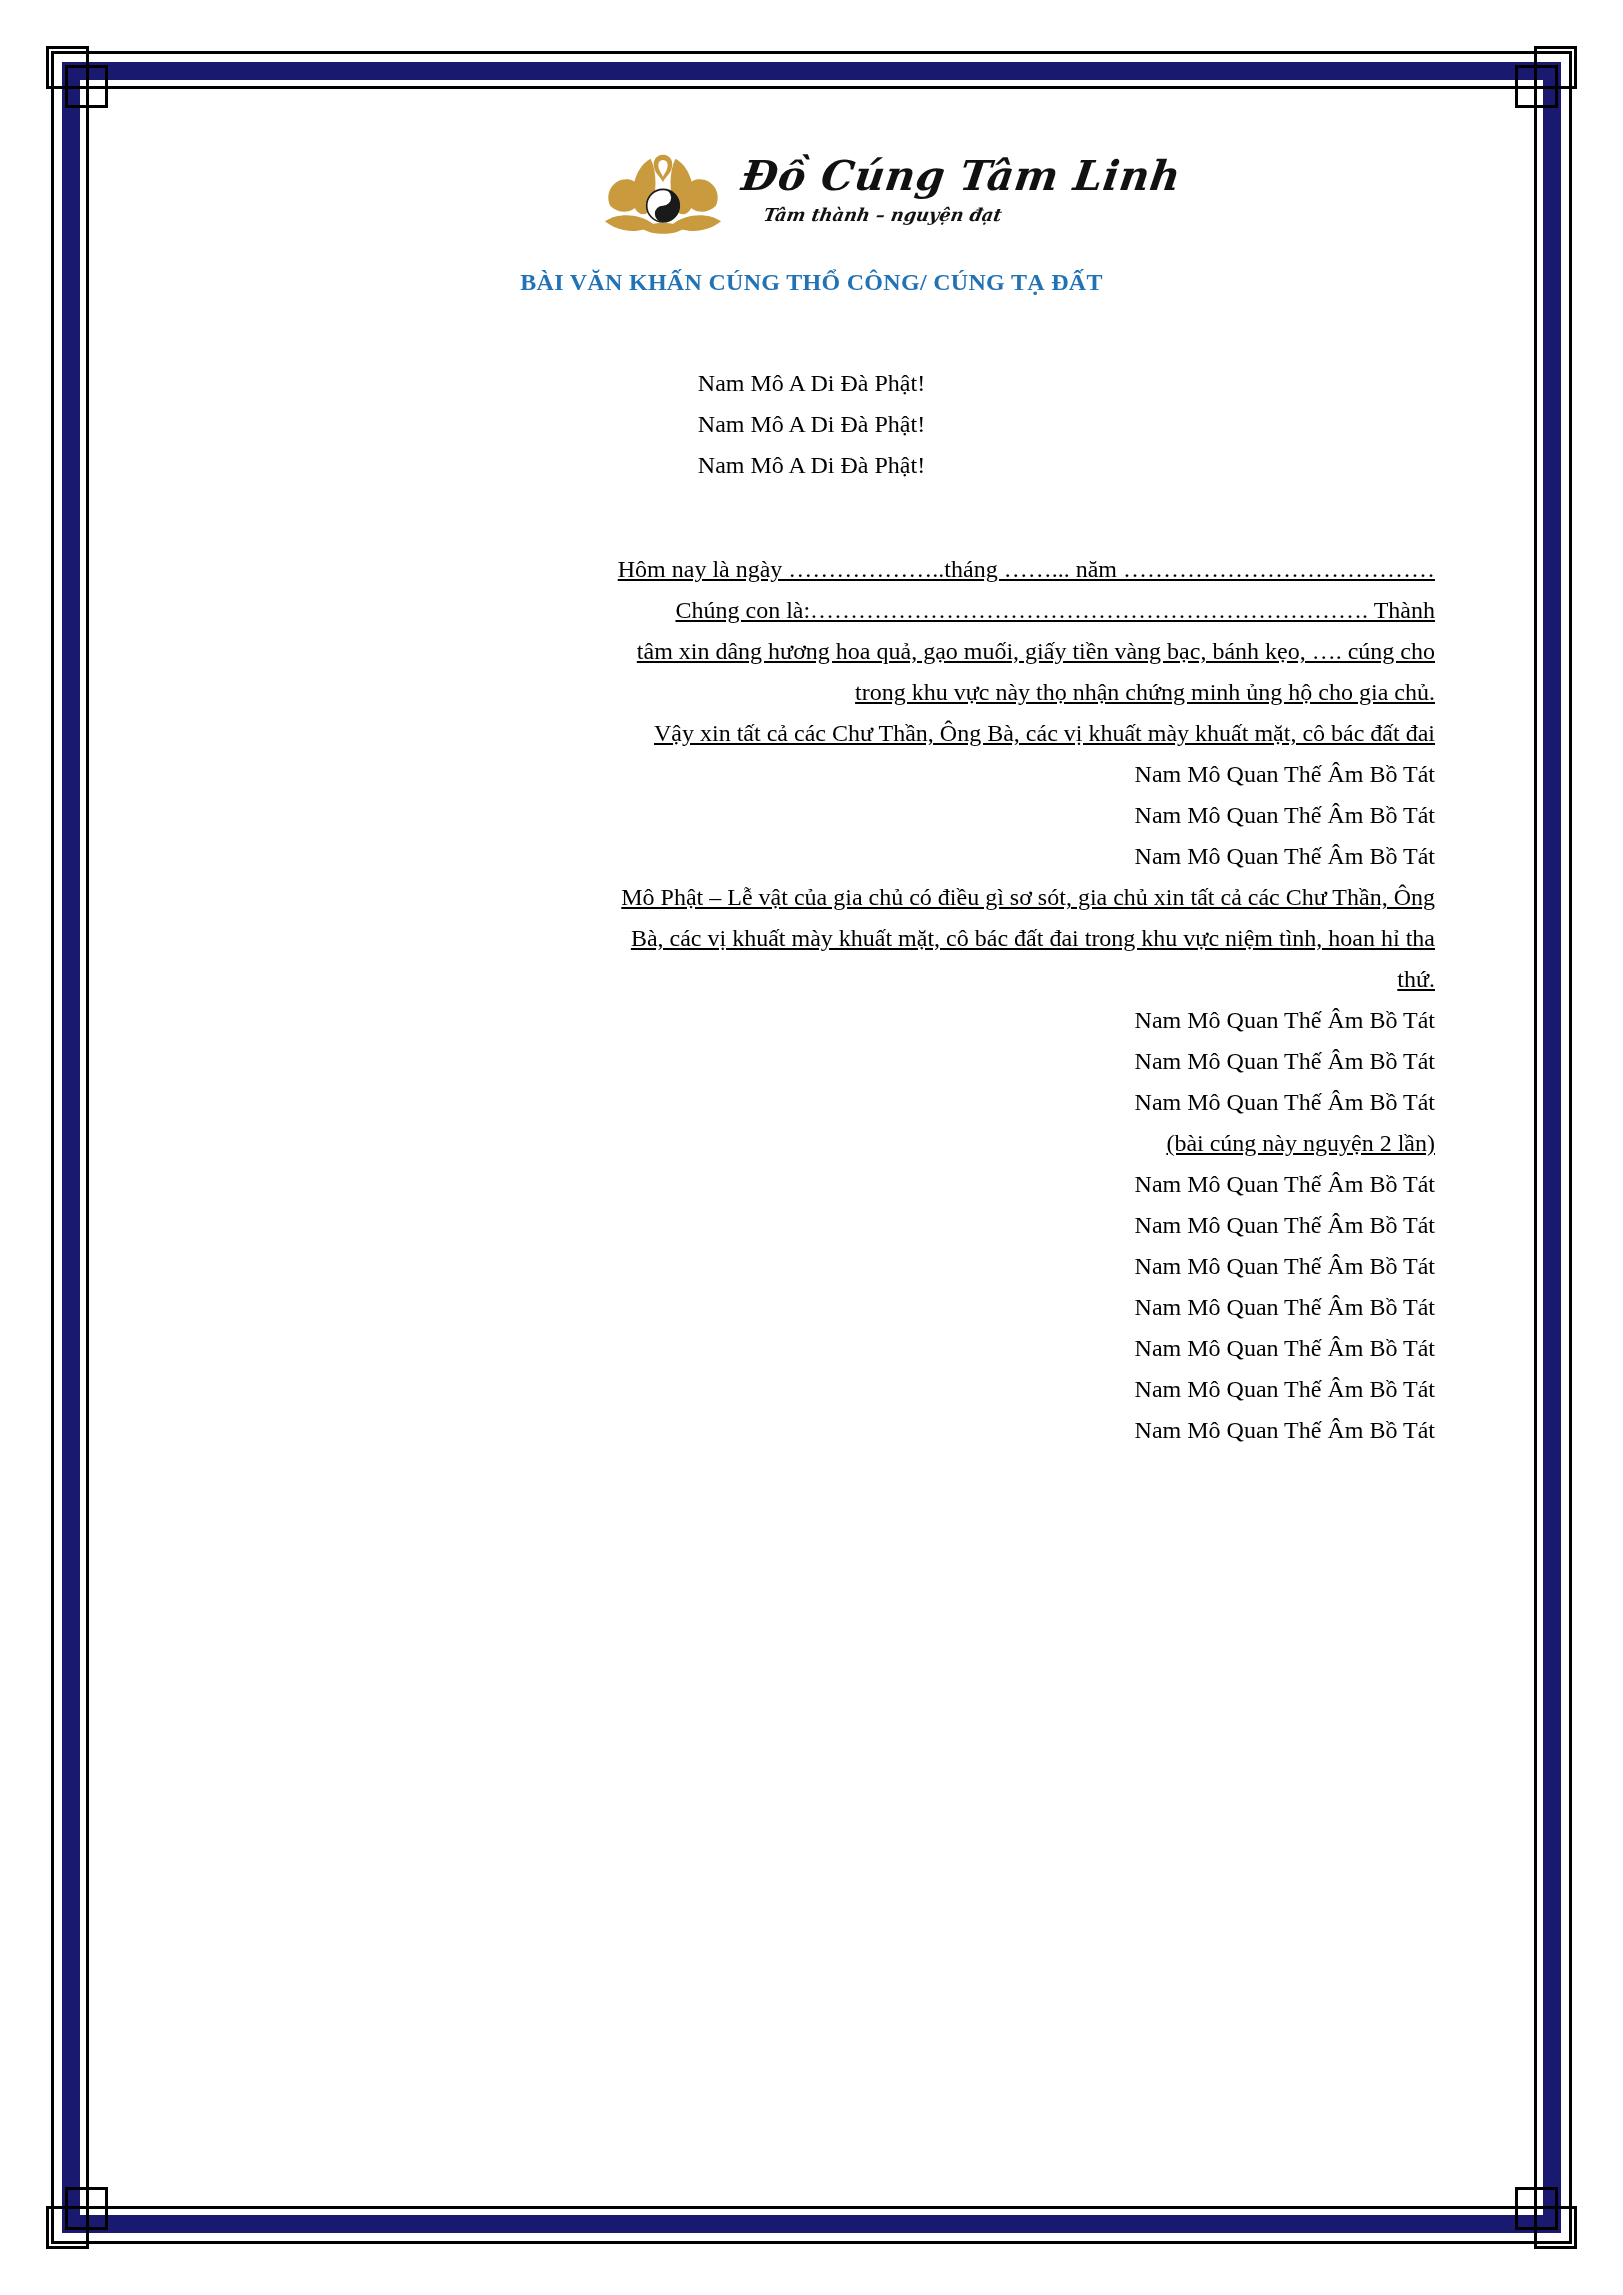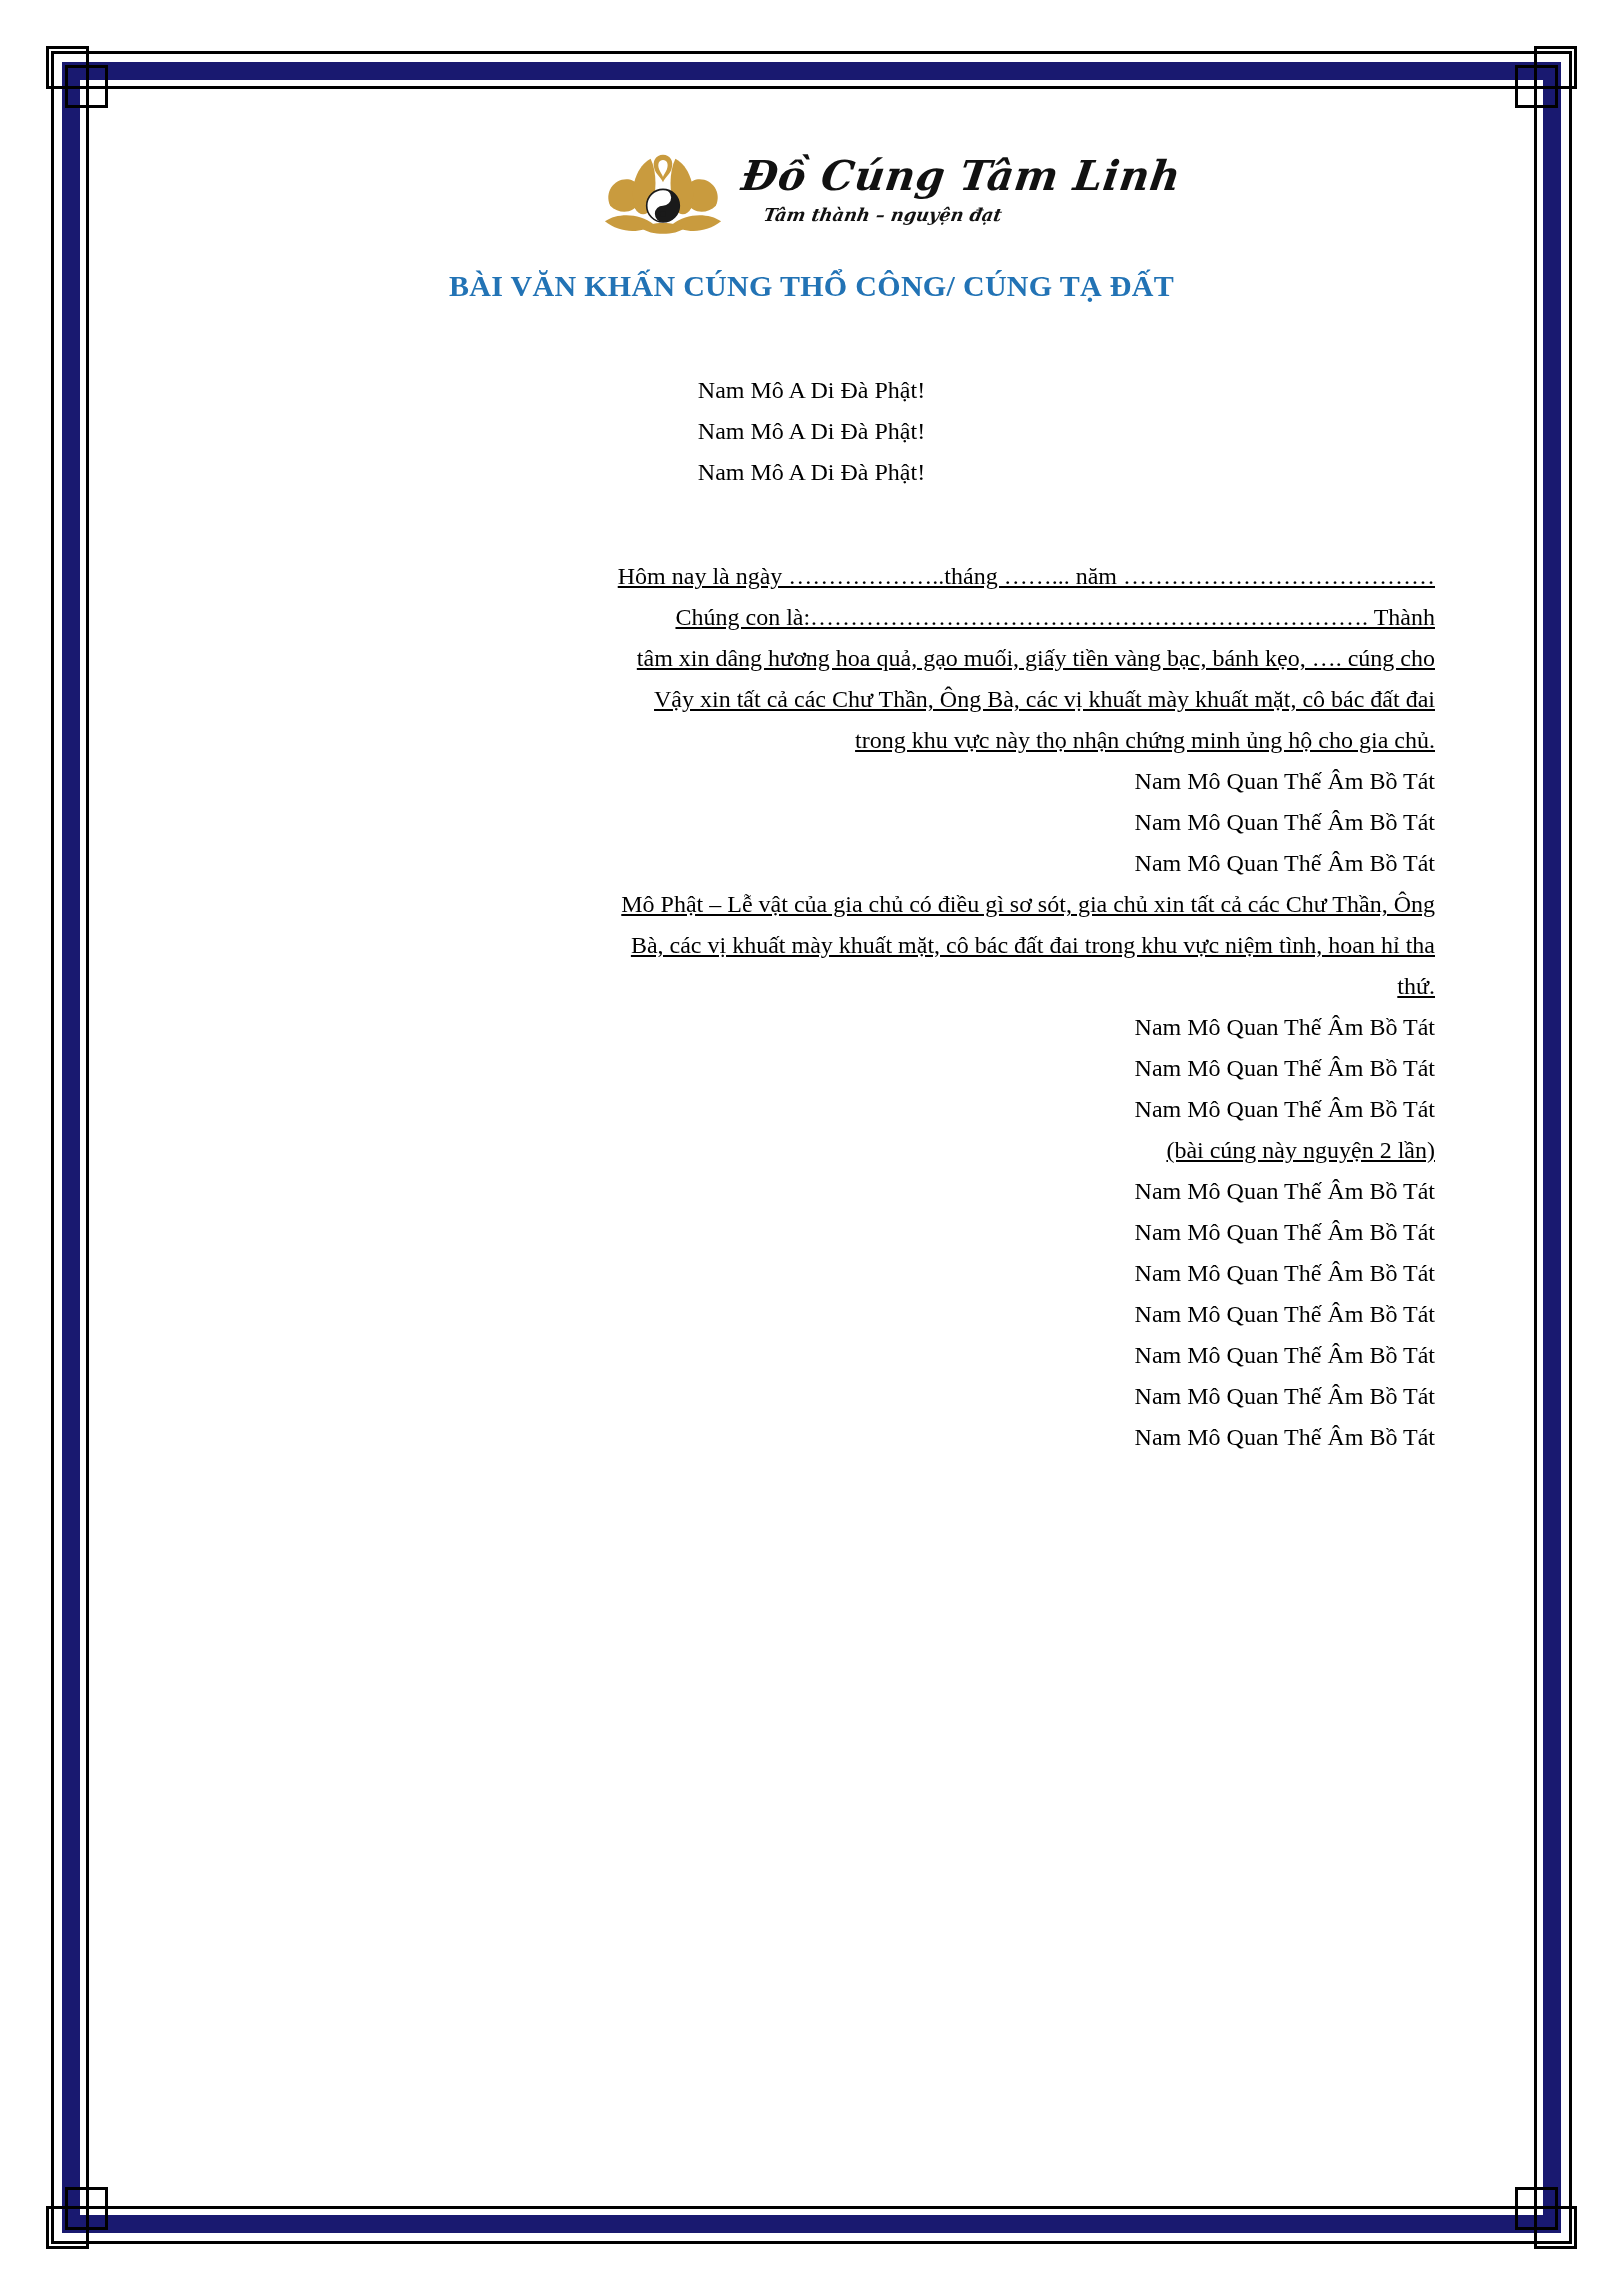--- a/index.html
+++ b/index.html
@@ -140,21 +140,21 @@
     white-space: nowrap;
     transform: skewX(-10deg);
   }
 
   
   .doc-title {
     text-align: center;
     color: #2273B5;
     font-family: "Liberation Serif", "DejaVu Serif", serif;
     font-weight: 700;
-    font-size: 30px;
+    font-size: 24px;
     letter-spacing: 0.3px;
     margin-top: 22px;
     margin-bottom: 0;
   }
 
   
   .body {
     margin-top: 47px;
     font-size: 24px;
     line-height: 1.0;
@@ -242,22 +242,22 @@
 
       <p class="line center">Nam Mô A Di Đà Phật!</p>
       <p class="line center">Nam Mô A Di Đà Phật!</p>
       <p class="line center">Nam Mô A Di Đà Phật!</p>
 
       <div class="spacer-lg"></div>
 
       <p class="line left">Hôm nay là ngày ………………..tháng ……... năm …………………………………</p>
       <p class="line left">Chúng con là:……………………………………………………………. Thành</p>
       <p class="line left">tâm xin dâng hương hoa quả, gạo muối, giấy tiền vàng bạc, bánh kẹo, …. cúng cho</p>
+      <p class="line left">trong khu vực này thọ nhận chứng minh ủng hộ cho gia chủ.</p>
       <p class="line left">Vậy xin tất cả các Chư Thần, Ông Bà, các vị khuất mày khuất mặt, cô bác đất đai</p>
-      <p class="line left">trong khu vực này thọ nhận chứng minh ủng hộ cho gia chủ.</p>
 
       <p class="line indent">Nam Mô Quan Thế Âm Bồ Tát</p>
       <p class="line indent">Nam Mô Quan Thế Âm Bồ Tát</p>
       <p class="line indent">Nam Mô Quan Thế Âm Bồ Tát</p>
 
       <p class="line left">Mô Phật – Lễ vật của gia chủ có điều gì sơ sót, gia chủ xin tất cả các Chư Thần, Ông</p>
       <p class="line left">Bà, các vị khuất mày khuất mặt, cô bác đất đai trong khu vực niệm tình, hoan hỉ tha</p>
       <p class="line left">thứ.</p>
 
       <p class="line indent">Nam Mô Quan Thế Âm Bồ Tát</p>

